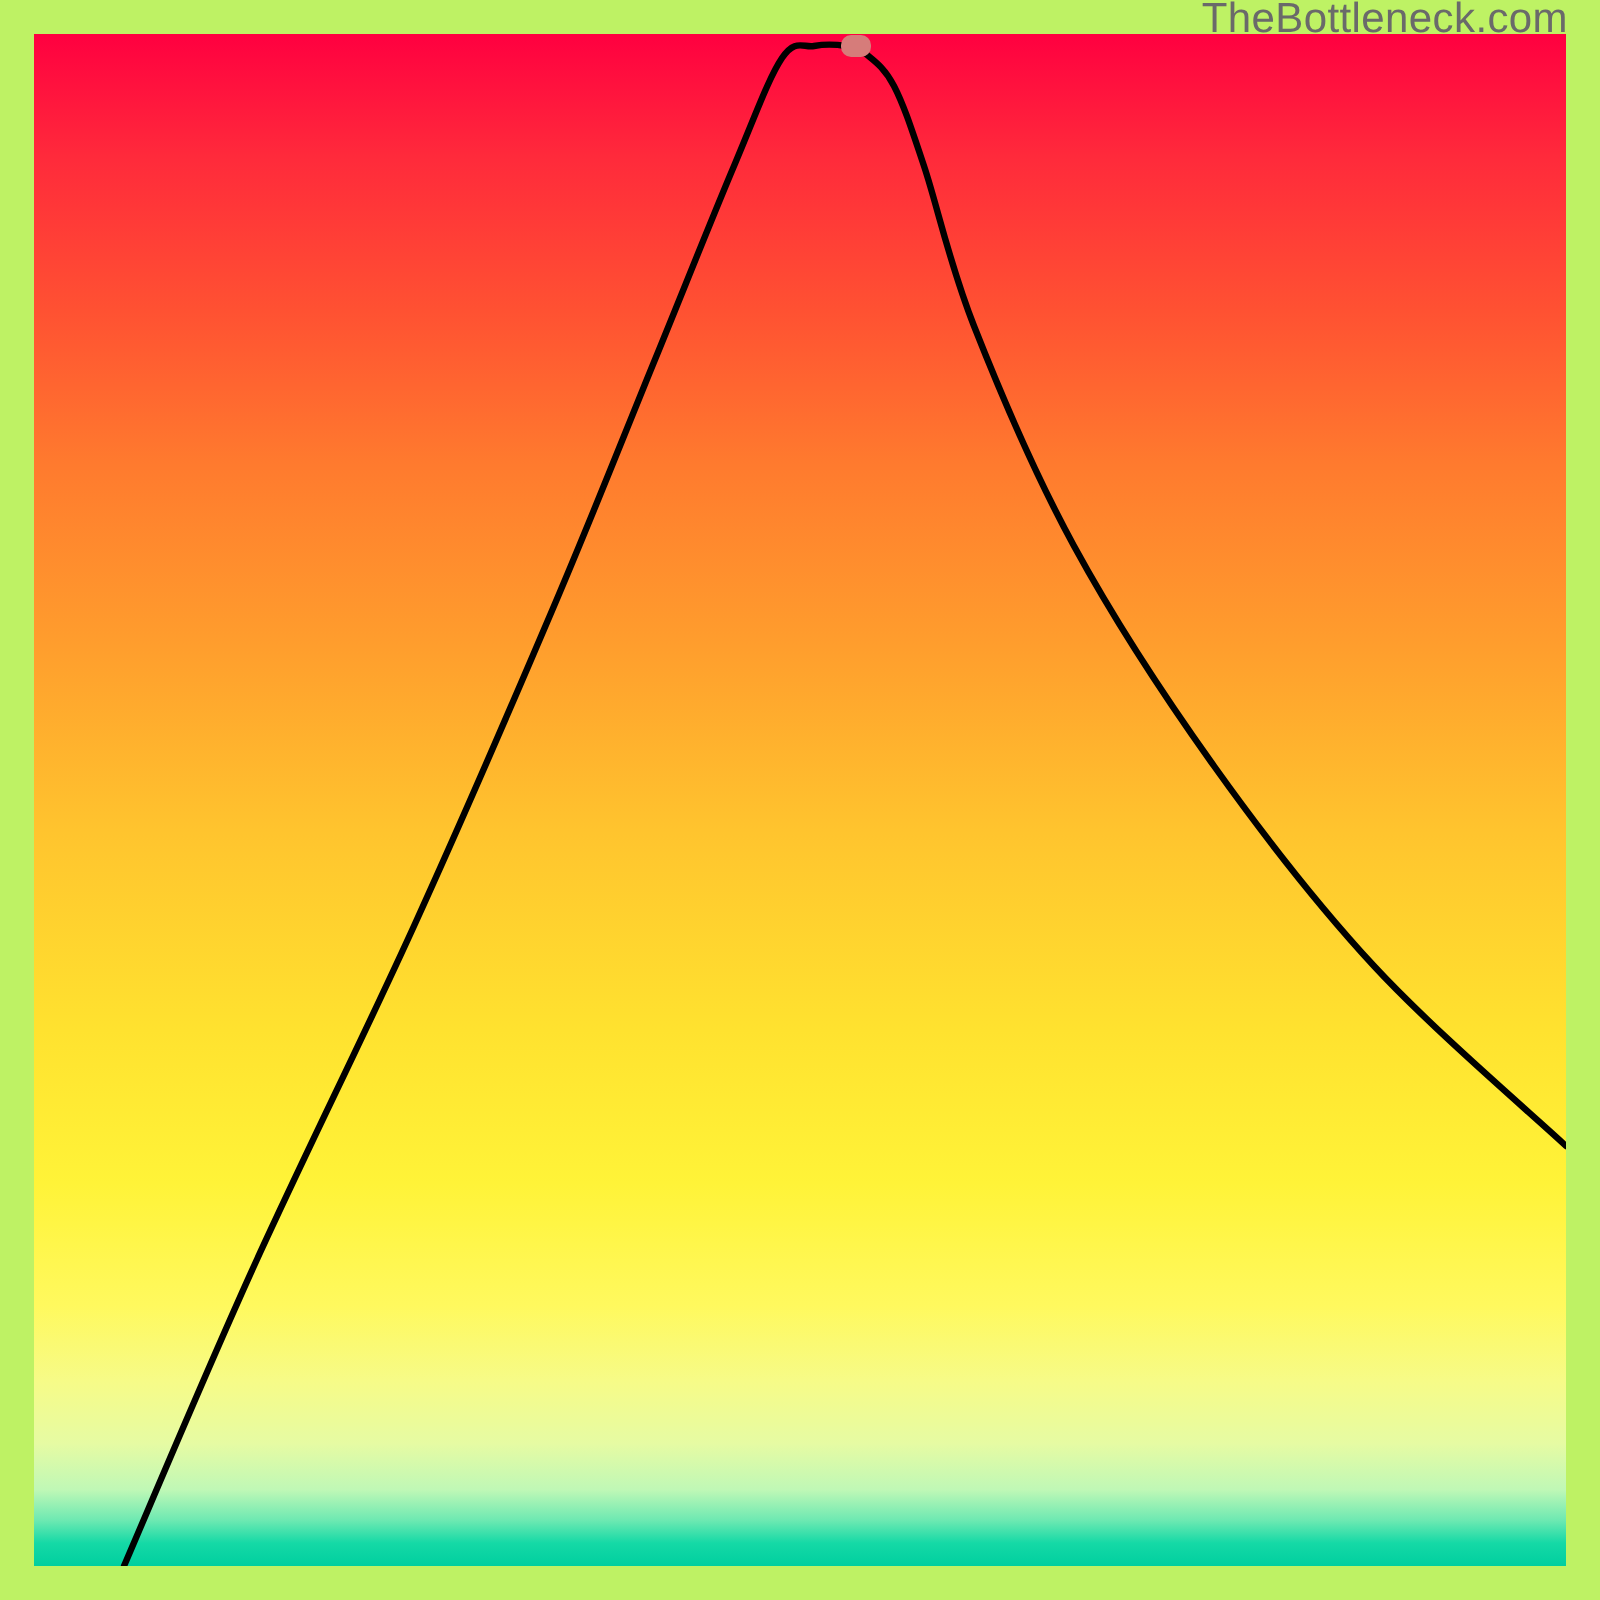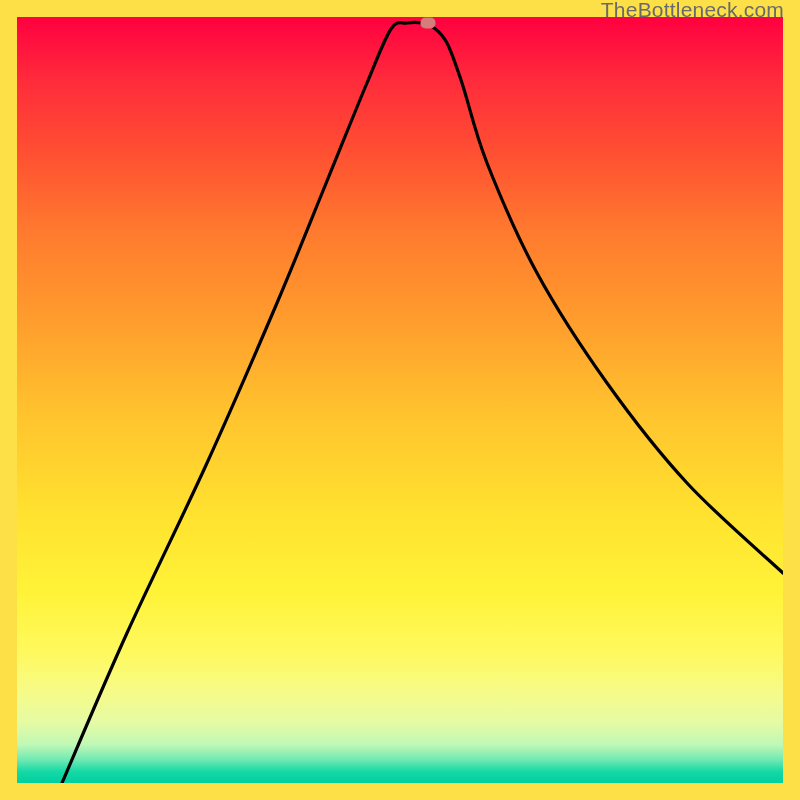--- a/index.html
+++ b/index.html
@@ -10,21 +10,21 @@
     background: #000;
     overflow: hidden;
     font-family: Arial, Helvetica, sans-serif;
   }
   .frame {
     position: absolute;
     left: 0;
     top: 0;
     width: 800px;
     height: 800px;
-    background: #fde047;
+    background: #bef264;
   }
   .plot-bg {
     position: absolute;
     left: 17px;
     top: 17px;
     width: 766px;
     height: 766px;
     background: linear-gradient(
       to bottom,
       #ff0040 0%,

